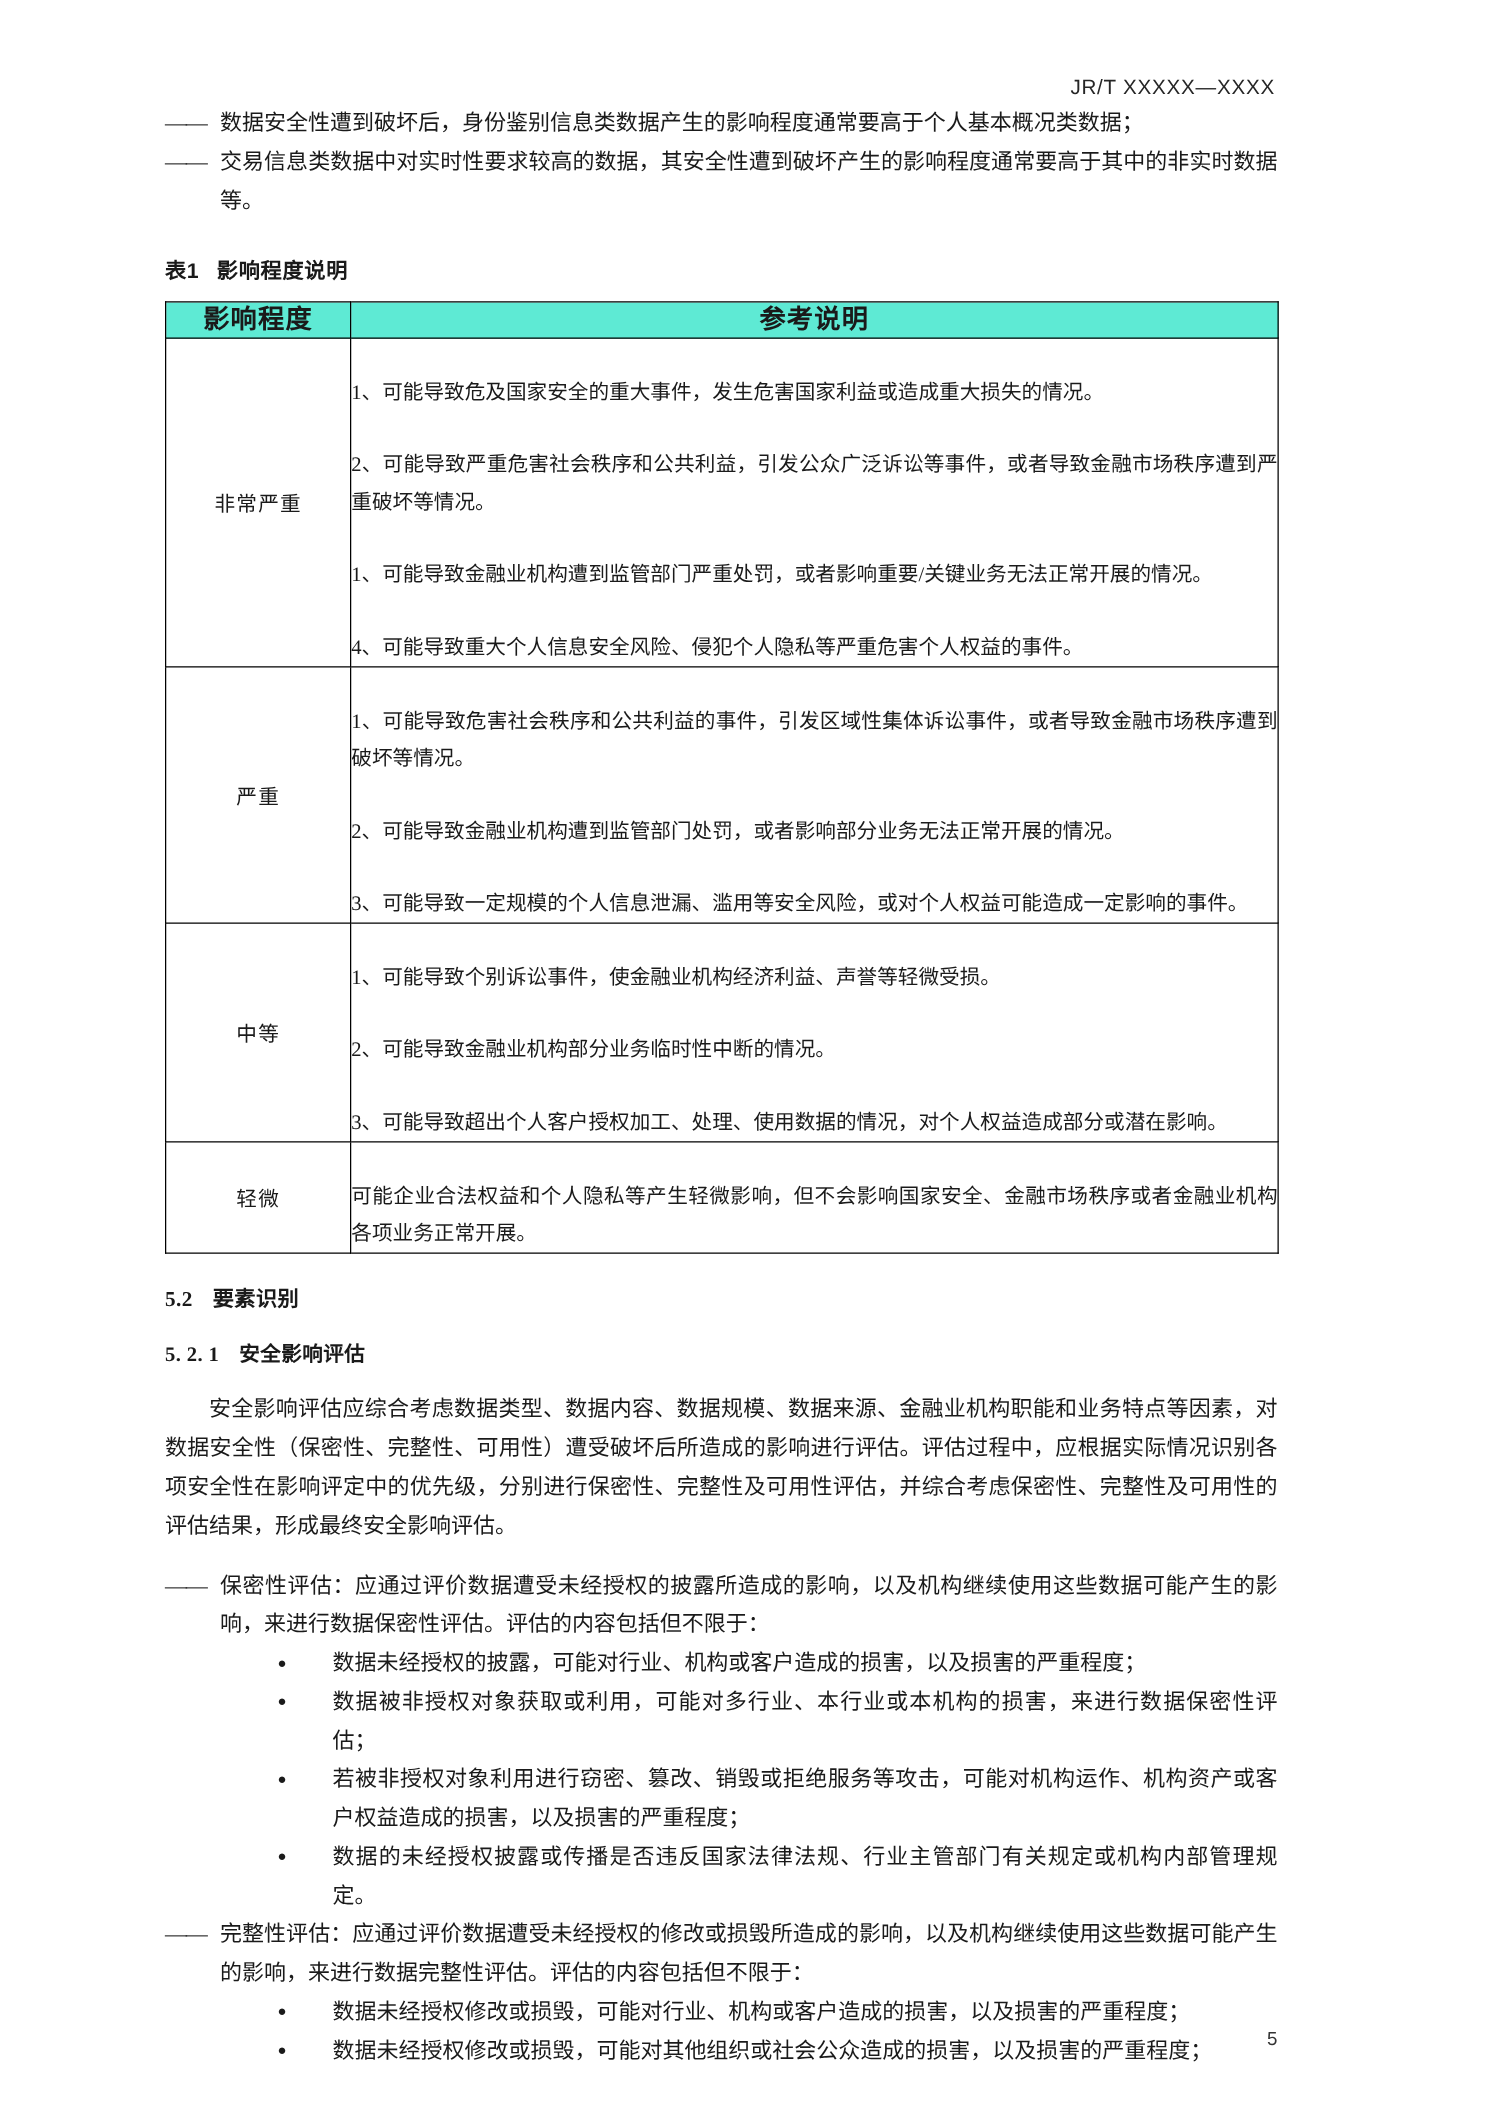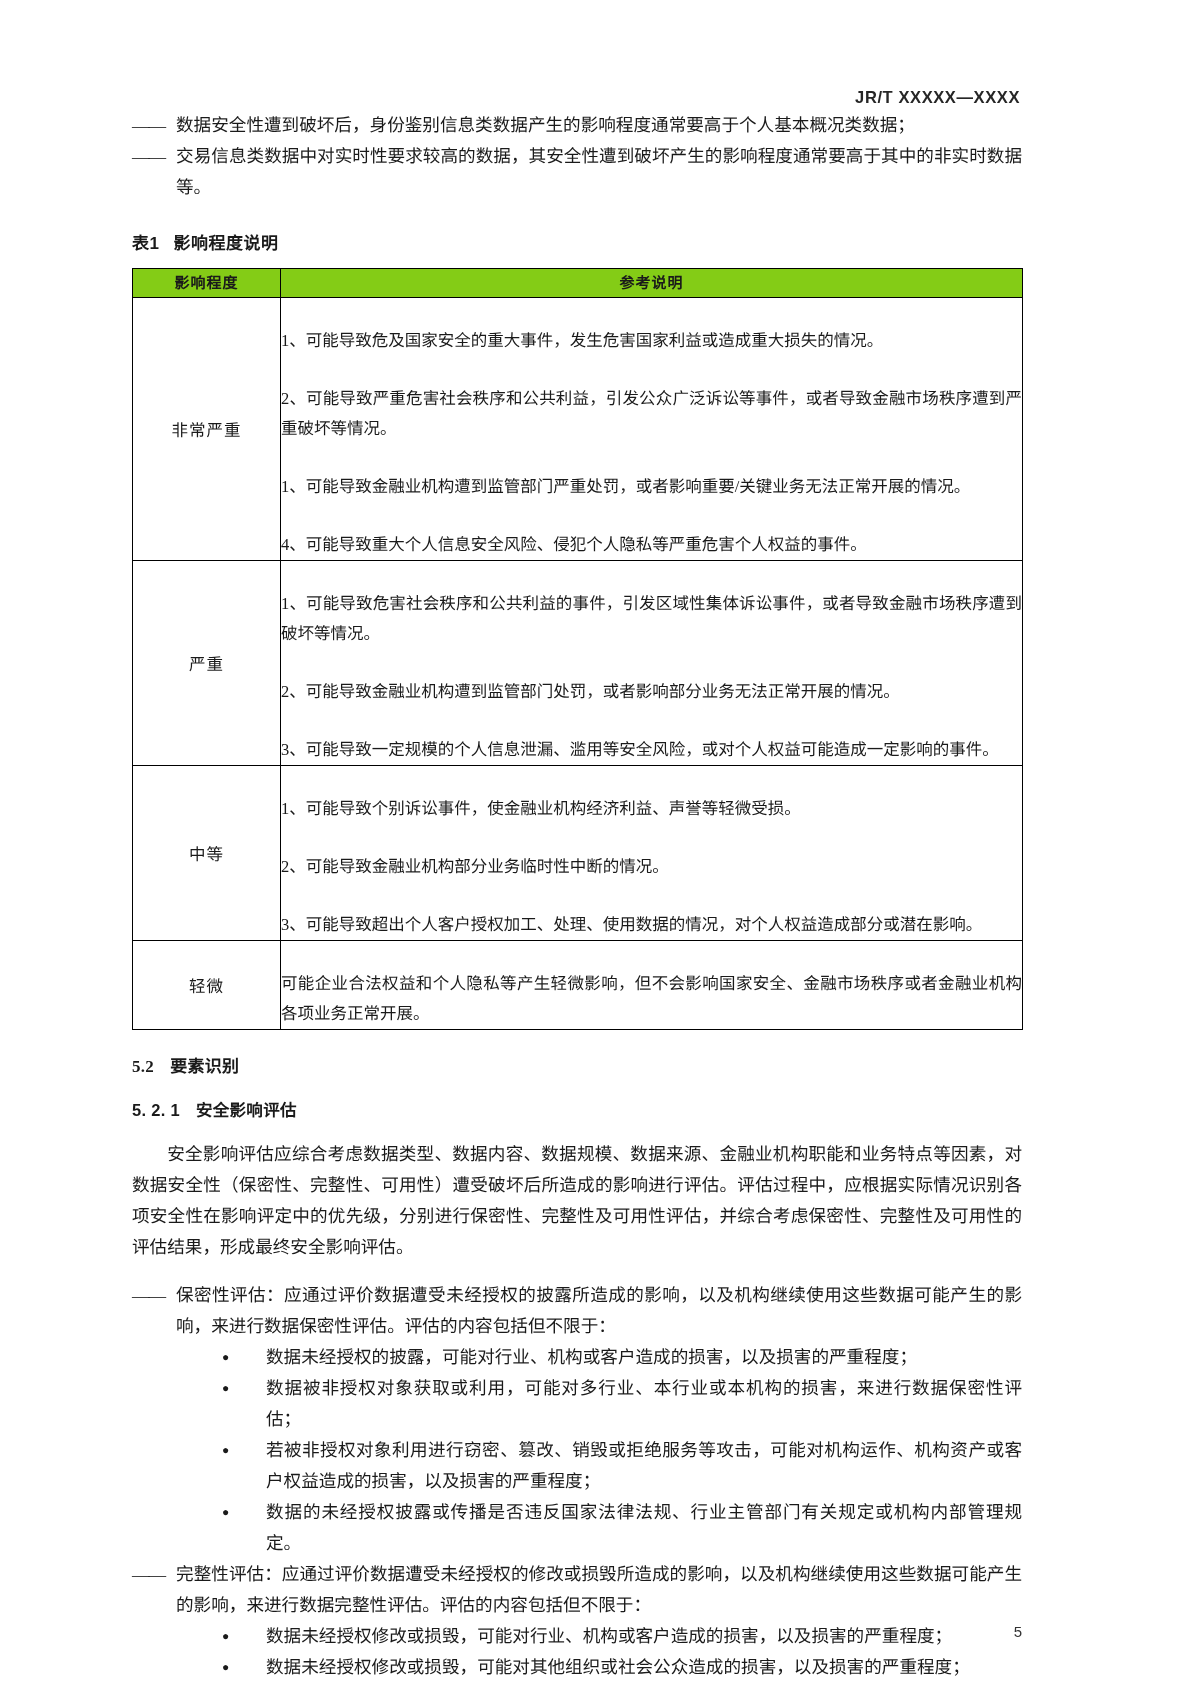--- a/index.html
+++ b/index.html
@@ -27,24 +27,24 @@
     left: 132px;
     top: 0;
     width: 890px;
   }
 
   
   .doc-header {
     text-align: right;
     font-family: "Liberation Sans", "DejaVu Sans", sans-serif;
     font-size: 16.5px;
-    font-weight: bold;
+    font-weight: normal;
     letter-spacing: 0.6px;
     color: #262626;
-    padding-top: 88px;
+    padding-top: 61px;
     padding-right: 2px;
     height: 22px;
   }
 
   
   .body-text {
     font-size: 17.6px;
     line-height: 31px;
     text-align: justify;
     text-justify: inter-ideograph;
@@ -102,23 +102,23 @@
     table-layout: fixed;
     border: 1.6px solid #000;
   }
   table.impact-table th,
   table.impact-table td {
     border: 1px solid #000;
     vertical-align: middle;
     padding: 0;
   }
   table.impact-table thead th {
-    background: #84cc16;
+    background: #5eead4;
     font-family: "Liberation Sans", "DejaVu Sans", sans-serif;
-    font-size: 15px;
+    font-size: 21px;
     font-weight: bold;
     text-align: center;
     height: 28px;
     line-height: 28px;
     letter-spacing: 1px;
   }
   col.col-level { width: 148px; }
   col.col-desc  { width: 742px; }
 
   td.level-cell {
@@ -142,21 +142,21 @@
 
   
   .h2 {
     font-family: Liberation Serif, serif;
     font-size: 17px;
     font-weight: bold;
     margin: 22px 0 0 0;
     letter-spacing: 0.3px;
   }
   .h3 {
-    font-family: Liberation Sans, sans-serif;
+    font-family: Liberation Serif, serif;
     font-size: 16.5px;
     font-weight: bold;
     margin: 20px 0 0 0;
     letter-spacing: 0.3px;
   }
   .h-num { display: inline-block; margin-right: 16px; }
 
   
   .dot-list {
     margin: 0;

